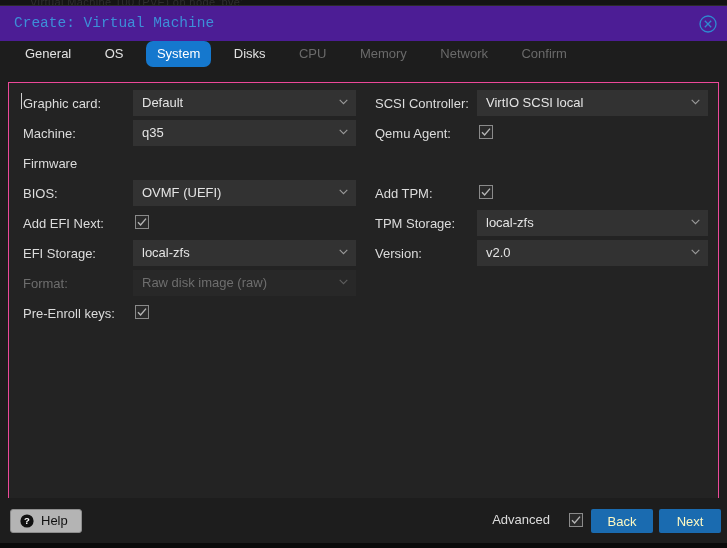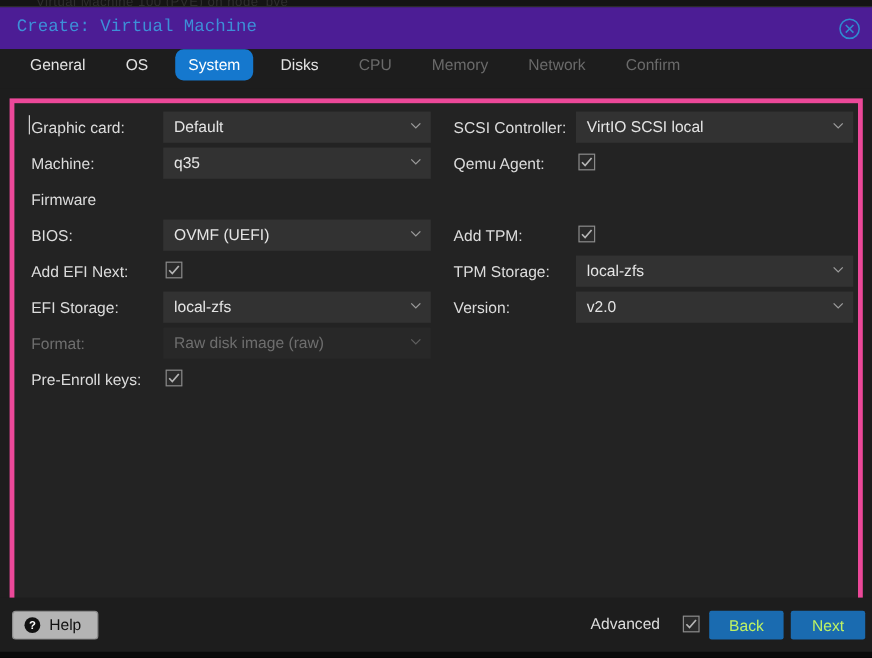--- a/index.html
+++ b/index.html
@@ -107,21 +107,21 @@
   }
 
   
   .content {
     position: absolute;
     left: 8px;
     top: 76px;
     width: 711px;
     height: 424px;
     background: #232323;
-    border: 4px solid #ec4899;
+    border: 1px solid #ec4899;
     box-sizing: border-box;
   }
 
   .col {
     position: absolute;
     top: 6px;
     width: 348px;
   }
   .col-left  { left: 6px; }
   .col-right { left: 358px; }
@@ -251,21 +251,21 @@
   .adv-box svg { position: absolute; left: 0; top: 0; display: block; }
 
   .btn {
     position: absolute;
     top: 11px;
     height: 24px;
     width: 62px;
     background: #1a6bb0;
     border: none;
     border-radius: 2px;
-    color: #bef264;
+    color: #fef9c3;
     font-size: 13px;
     font-family: "Liberation Sans", sans-serif;
     cursor: pointer;
     padding: 0;
   }
   .btn-back { right: 74px; }
   .btn-next { right: 6px; }
 </style>
 </head>
 <body>

